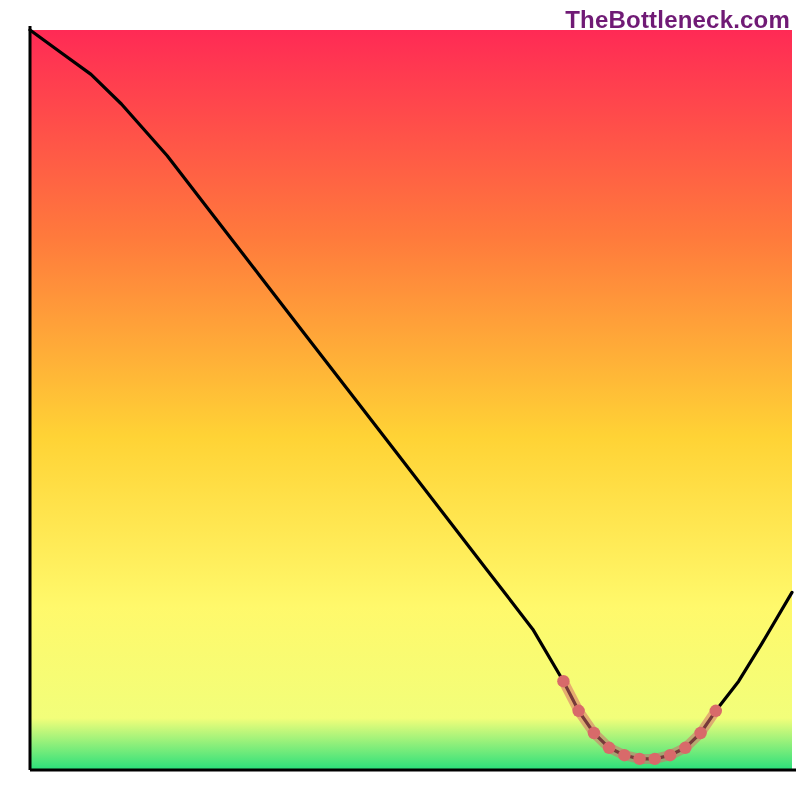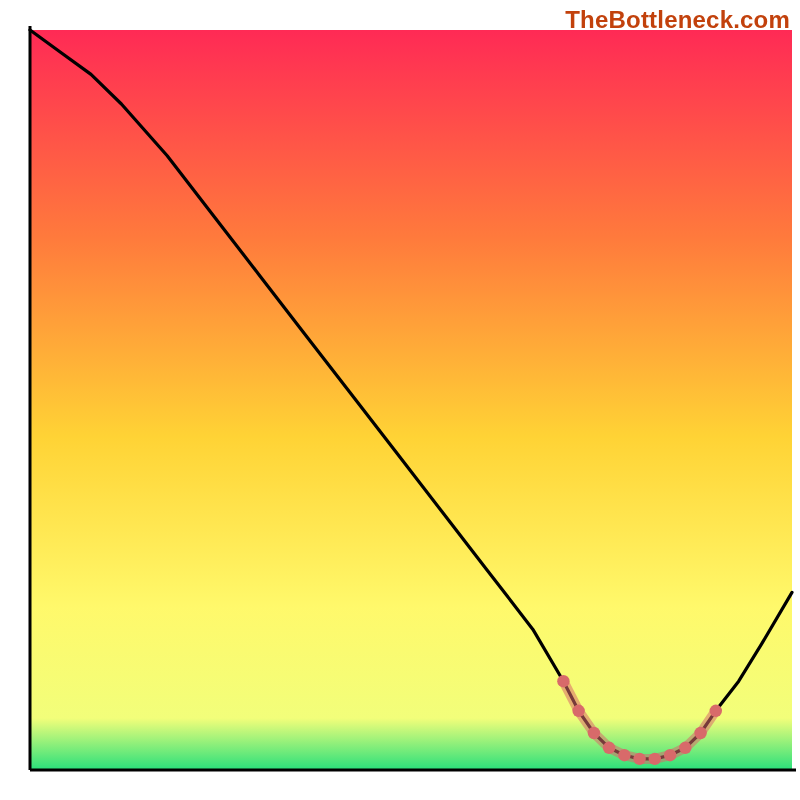--- a/index.html
+++ b/index.html
@@ -14,21 +14,21 @@
     position: relative;
     width: 800px;
     height: 800px;
   }
   .watermark {
     position: absolute;
     top: 6px;
     right: 10px;
     font-size: 24px;
     font-weight: 600;
-    color: #c2410c;
+    color: #701a75;
     letter-spacing: 0.2px;
     z-index: 10;
   }
   svg {
     position: absolute;
     top: 0;
     left: 0;
   }
 </style>
 </head>

